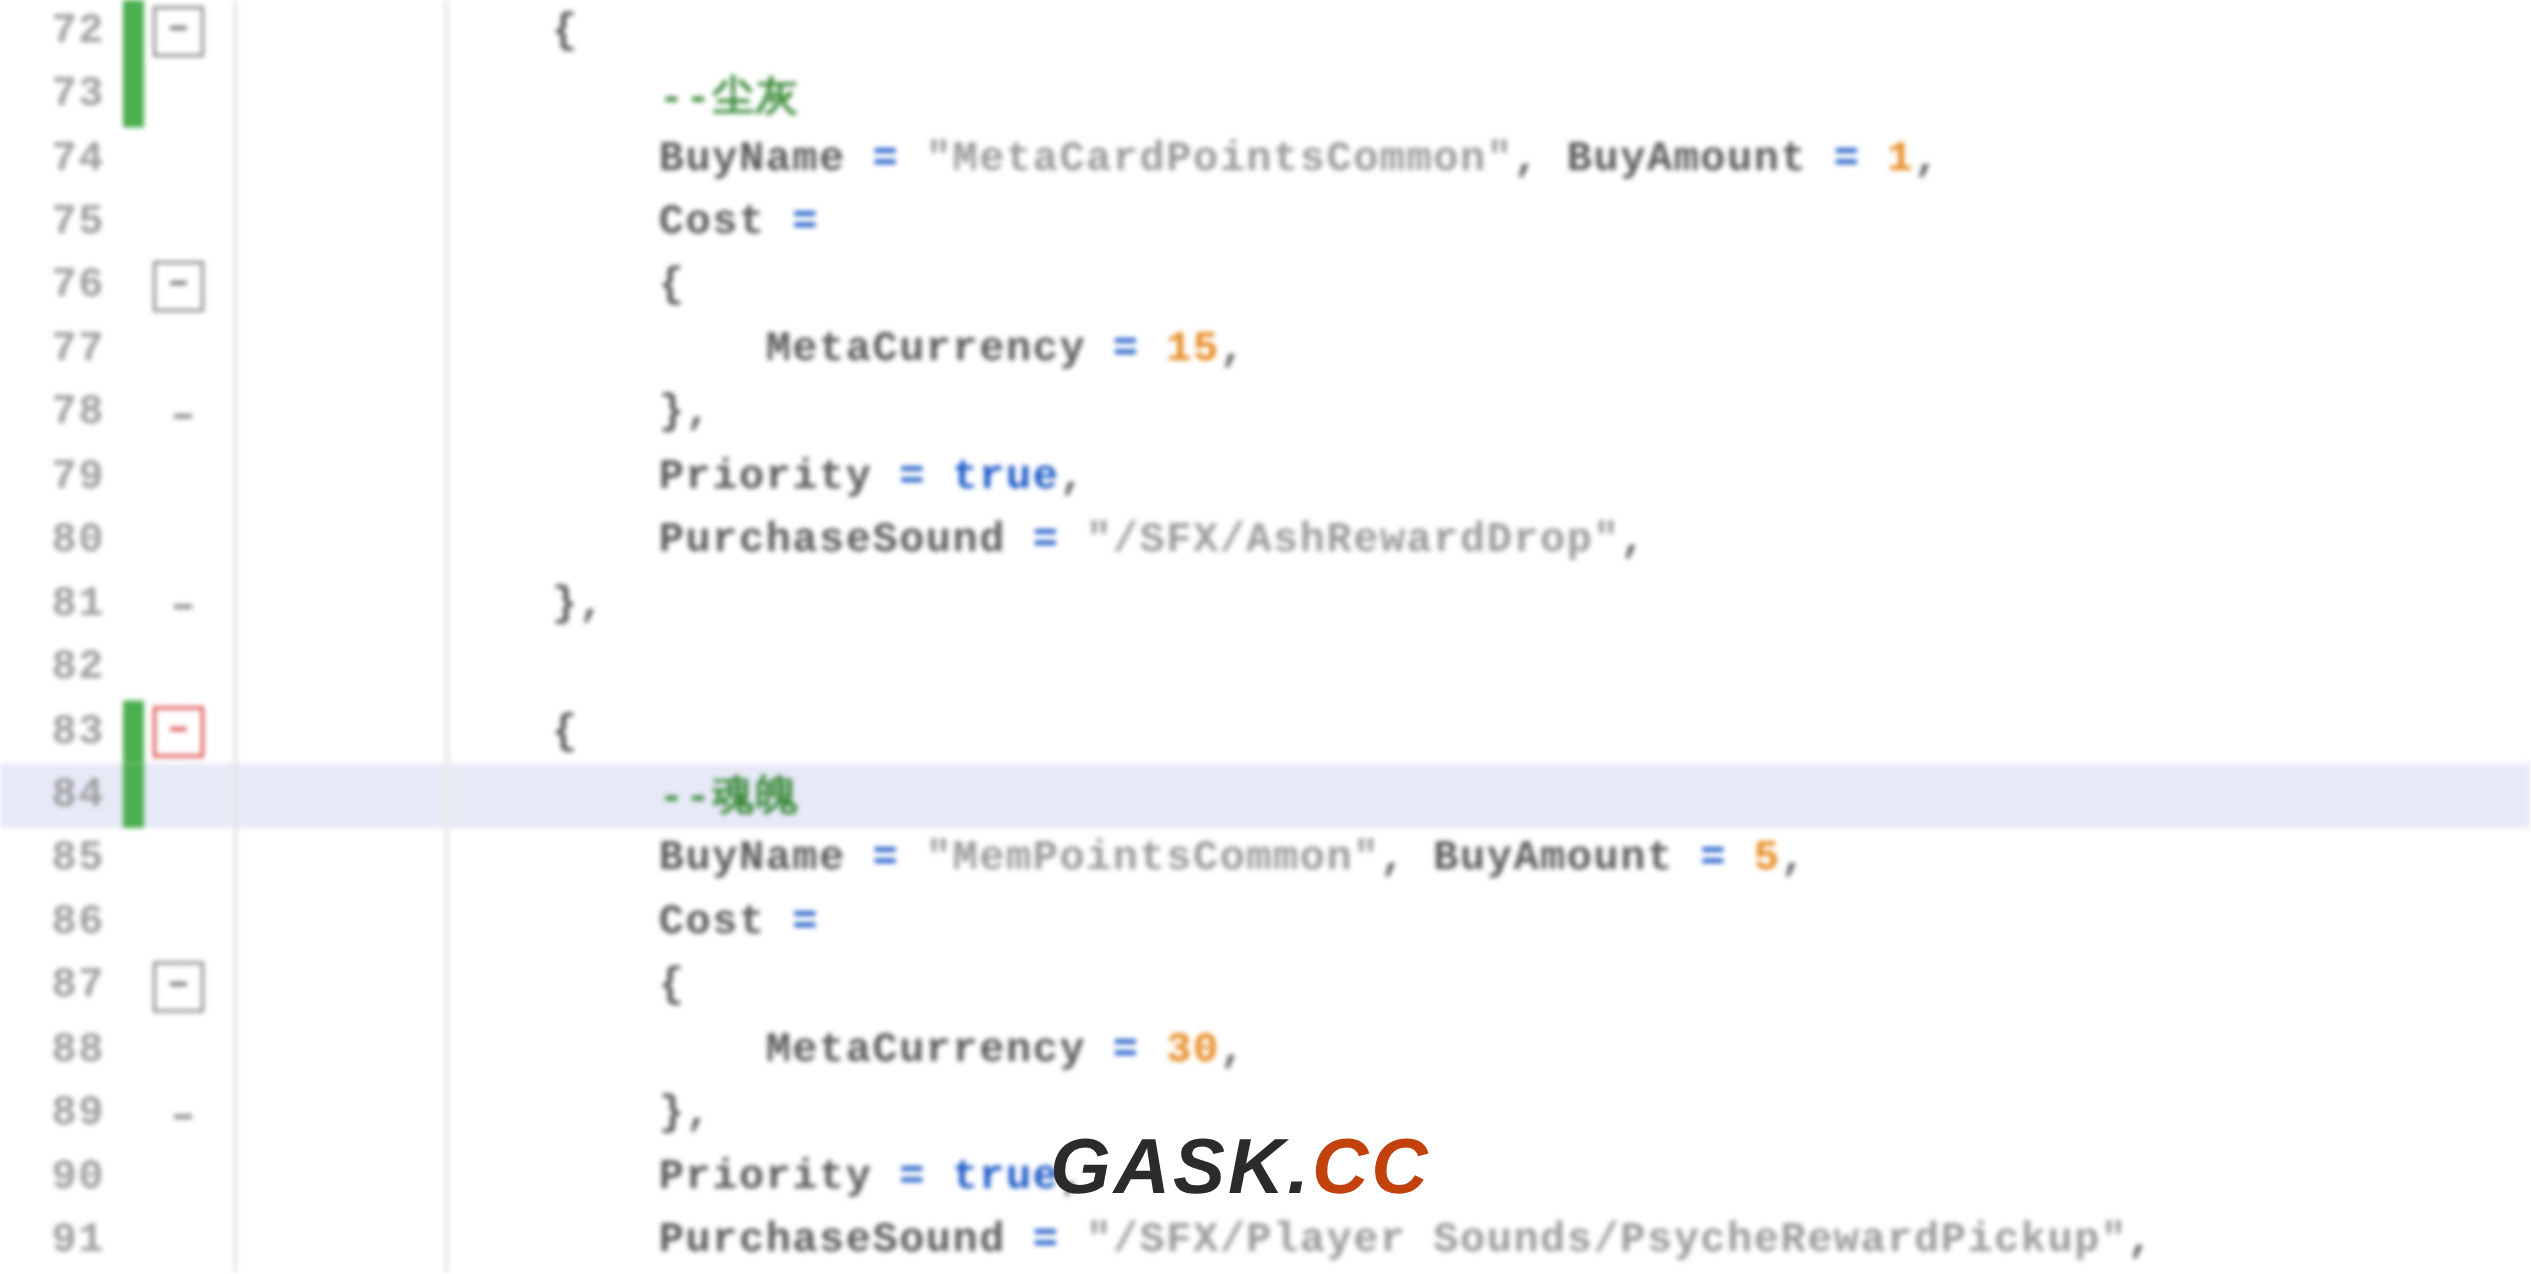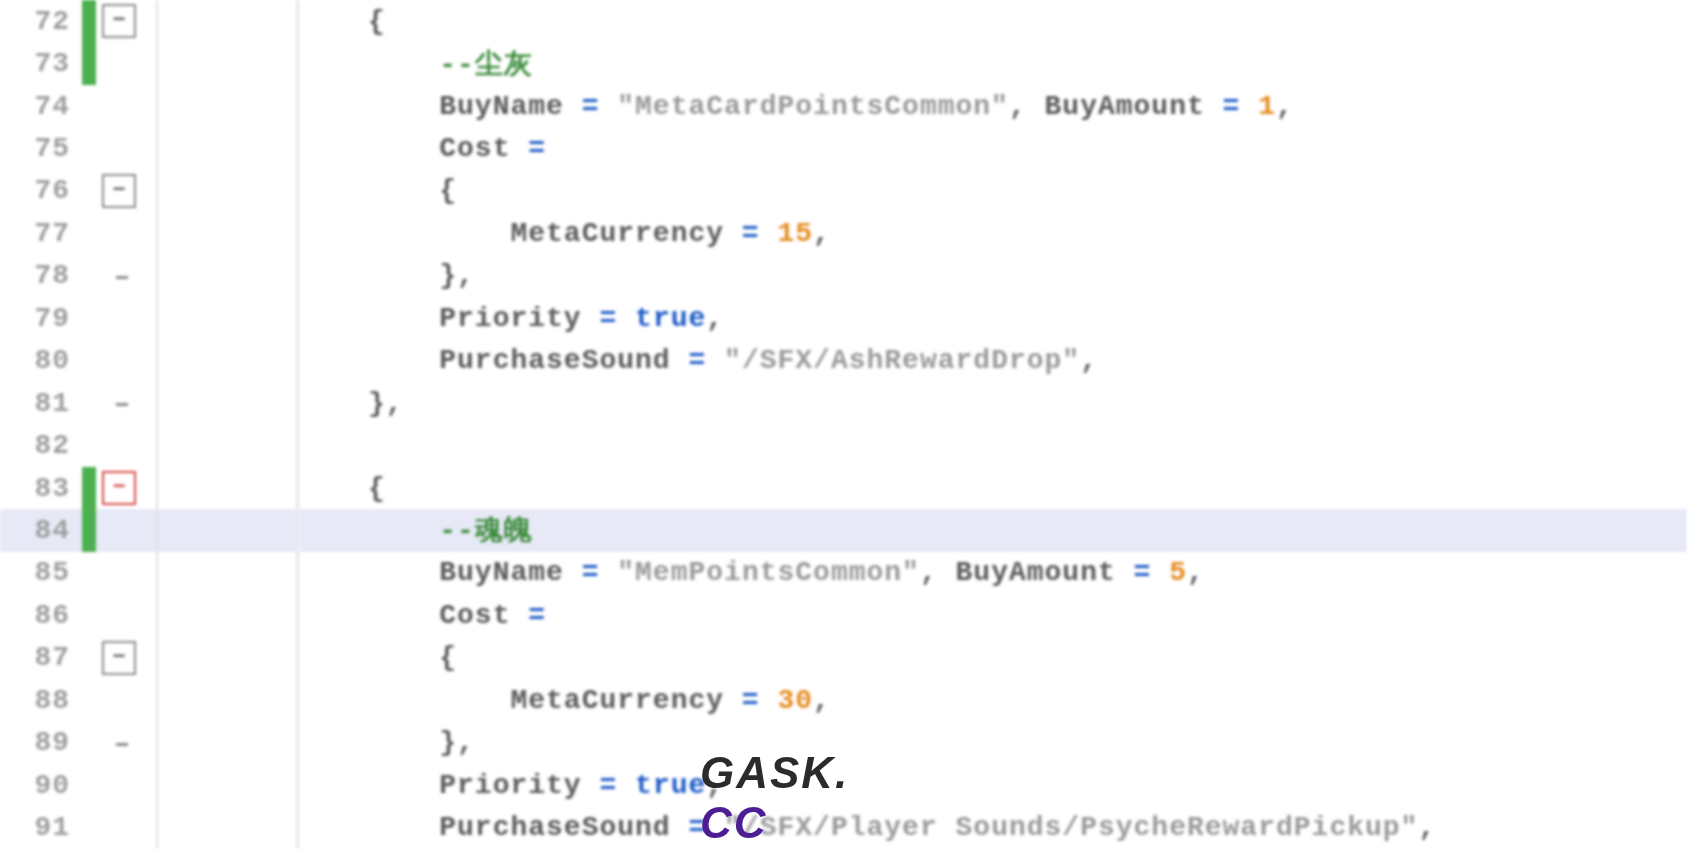--- a/index.html
+++ b/index.html
@@ -120,31 +120,30 @@
   .kw { color: #1a58c7; }
   .str { color: #999999; }
   .num { color: #e68a1f; }
   .cmt { color: #3a8a3a; }
   .cursor-line { background: #e7e9f7; }
   .watermark {
     position: absolute;
     left: 700px;
     top: 748px;
     font-family: Arial, sans-serif;
-    font-size: 44px;
+    font-size: 52px;
     font-weight: 900;
     font-style: italic;
     letter-spacing: 2px;
     z-index: 10;
     filter: blur(0.5px);
     display: flex;
-    flex-direction: column;
   }
   .watermark .dark { color: #2b2b2b; }
-  .watermark .accent { color: #4c1d95; }
+  .watermark .accent { color: #c2410c; }
 </style>
 </head>
 <body>
 
 <div class="editor" id="editor-root">
     <div class="line">
       <div class="gutter-num">72</div>
       <div class="changebar green"></div>
       <div class="fold-gutter">
         <div class="fold-line-v gray"></div>

